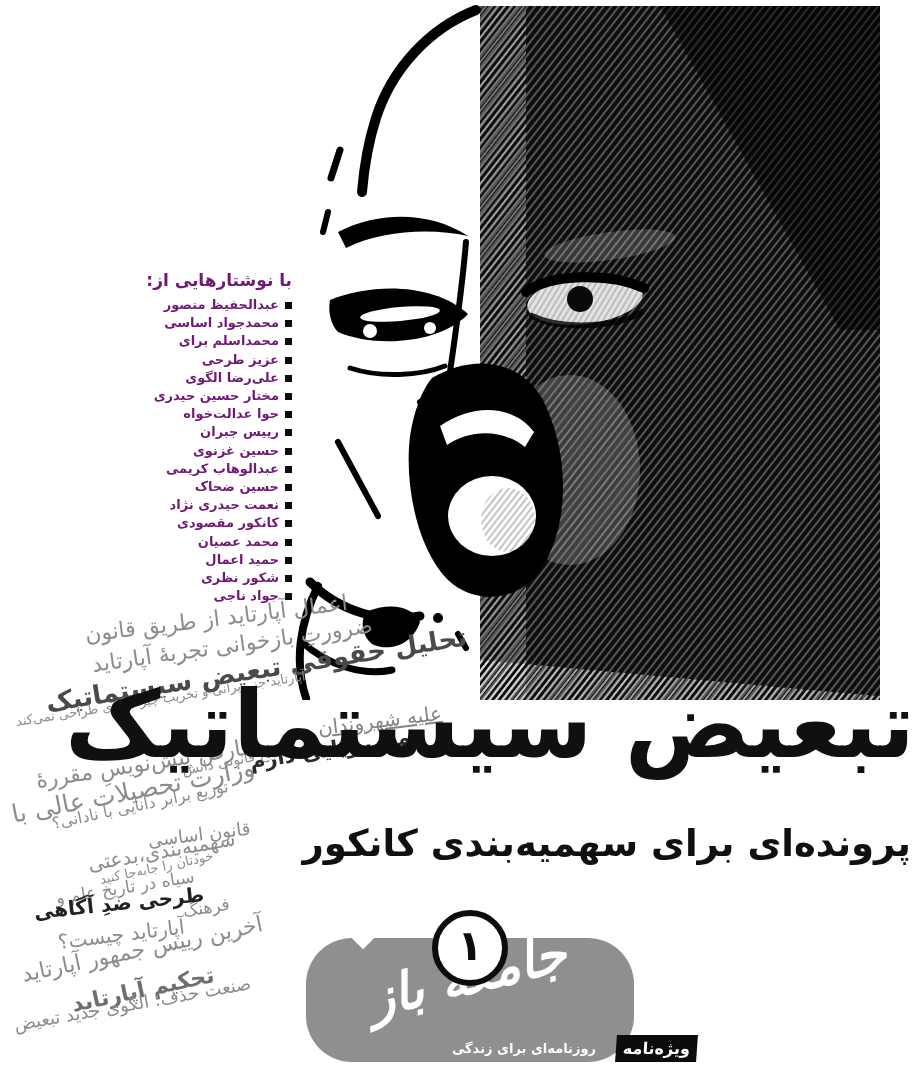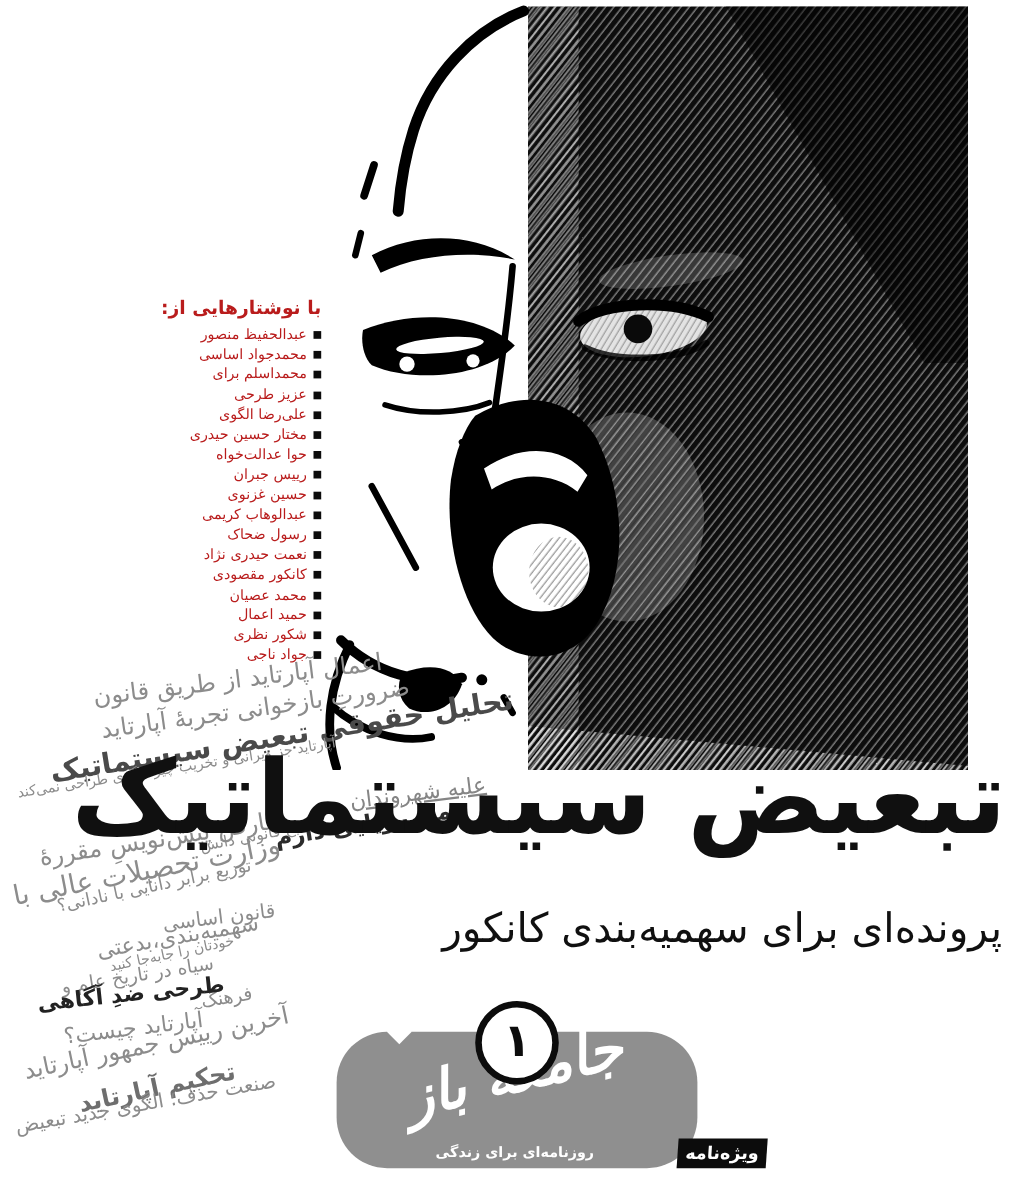--- a/index.html
+++ b/index.html
@@ -3,43 +3,43 @@
 <meta charset="utf-8">
 <style>
   * { margin:0; padding:0; box-sizing:border-box; }
   body { background:#ffffff; font-family:"DejaVu Sans", sans-serif; }
   .poster { position:relative; width:921px; height:1073px; background:#fff; overflow:hidden; }
 
   
   .face-art { position:absolute; left:280px; top:0; width:600px; height:700px; }
 
   
-  .contributors { position:absolute; left:88px; top:270px; width:204px; direction:rtl; text-align:right; color:#b91c1c; }
+  .contributors { position:absolute; left:88px; top:270px; width:204px; direction:rtl; text-align:right; color:#701a75; }
   .contributors .heading { font-weight:bold; font-size:17px; margin-left:-14px; margin-bottom:6px; white-space:nowrap; }
-  .name-row { font-size:13px; font-weight:normal; line-height:18.2px; white-space:nowrap; }
+  .name-row { font-size:13px; font-weight:bold; line-height:18.2px; white-space:nowrap; }
   .name-row .bullet { display:inline-block; width:7px; height:7px; background:#0c0c0c; margin-left:6px; }
 
   
   .collage { position:absolute; inset:0; z-index:2; }
   .hl { position:absolute; white-space:nowrap; direction:rtl; transform-origin:left center; color:#8c8c8c; }
 
   
   .main-title { position:absolute; right:6px; top:672px; z-index:3; direction:rtl; white-space:nowrap;
                 font-size:93px; font-weight:bold; color:#101010; line-height:1.15; letter-spacing:-2px; }
   .sub-title  { position:absolute; right:10px; top:822px; z-index:3; direction:rtl; white-space:nowrap;
-                font-size:37px; font-weight:normal; color:#101010; }
+                font-size:37px; font-weight:bold; color:#101010; }
 
   
   .logo-rect { position:absolute; left:306px; top:938px; width:328px; height:124px; background:#8f8f8f; border-radius:46px; z-index:1; }
   .calligraphy { position:absolute; left:312px; top:946px; width:310px; z-index:3; direction:rtl; text-align:center;
                  color:#ffffff; font-size:52px; font-weight:bold; font-style:italic; transform:rotate(-14deg); white-space:nowrap; }
   .cal-dot { position:absolute; width:16px; height:16px; background:#fff; transform:rotate(45deg); z-index:3; }
   .cal-dot.d1 { left:355px; top:930px; }
   .cal-dot.d2 { left:540px; top:912px; width:13px; height:13px; }
-  .tagline { position:absolute; left:396px; top:1041px; width:200px; z-index:3; direction:rtl; text-align:left;
+  .tagline { position:absolute; left:396px; top:1041px; width:200px; z-index:3; direction:rtl; text-align:right;
              color:#ffffff; font-size:13px; font-weight:bold; white-space:nowrap; }
   .issue-badge { position:absolute; left:432px; top:910px; width:76px; height:76px; background:#ffffff;
                  border:6px solid #0c0c0c; border-radius:50%; z-index:4; display:flex; align-items:center; justify-content:center; }
   .issue-badge .num { font-size:42px; font-weight:bold; color:#0c0c0c; line-height:1; padding-bottom:4px; }
   .edition-label { position:absolute; left:616px; top:1035px; z-index:4; background:#0c0c0c; color:#fff;
                    font-size:16px; font-weight:bold; line-height:27px; padding:0 7px; direction:rtl; white-space:nowrap;
                    transform:skewX(-4deg); }
 </style>
 </head>
 <body>
@@ -124,21 +124,21 @@
         <div class="name-row"><span class="bullet"></span><span>عبدالحفیظ منصور</span></div>
         <div class="name-row"><span class="bullet"></span><span>محمدجواد اساسی</span></div>
         <div class="name-row"><span class="bullet"></span><span>محمداسلم برای</span></div>
         <div class="name-row"><span class="bullet"></span><span>عزیز طرحی</span></div>
         <div class="name-row"><span class="bullet"></span><span>علی‌رضا الگوی</span></div>
         <div class="name-row"><span class="bullet"></span><span>مختار حسین حیدری</span></div>
         <div class="name-row"><span class="bullet"></span><span>حوا عدالت‌خواه</span></div>
         <div class="name-row"><span class="bullet"></span><span>رییس جبران</span></div>
         <div class="name-row"><span class="bullet"></span><span>حسین غزنوی</span></div>
         <div class="name-row"><span class="bullet"></span><span>عبدالوهاب کریمی</span></div>
-        <div class="name-row"><span class="bullet"></span><span>رسول ضحاک</span></div>
+        <div class="name-row"><span class="bullet"></span><span>حسین ضحاک</span></div>
         <div class="name-row"><span class="bullet"></span><span>نعمت حیدری نژاد</span></div>
         <div class="name-row"><span class="bullet"></span><span>کانکور مقصودی</span></div>
         <div class="name-row"><span class="bullet"></span><span>محمد عصیان</span></div>
         <div class="name-row"><span class="bullet"></span><span>حمید اعمال</span></div>
         <div class="name-row"><span class="bullet"></span><span>شکور نظری</span></div>
         <div class="name-row"><span class="bullet"></span><span>جواد ناجی</span></div>
       </div>
   </div>
 
   <div class="collage">

